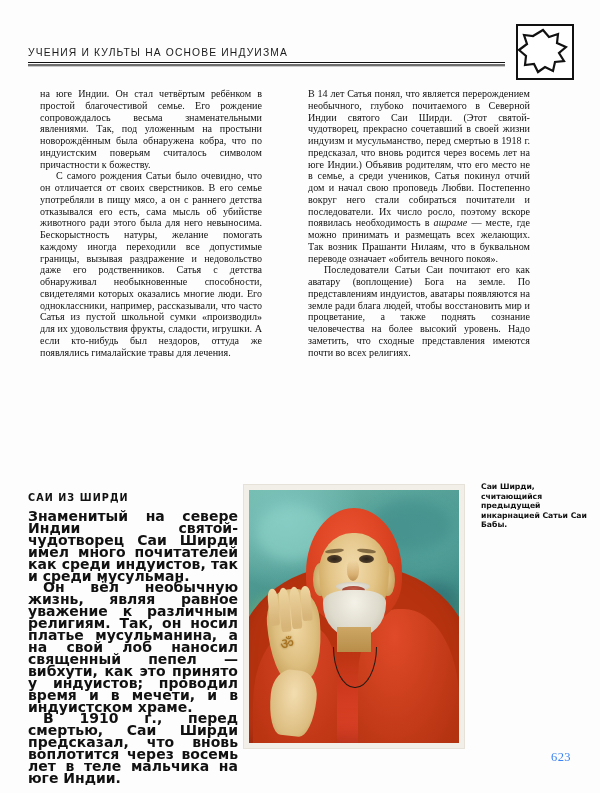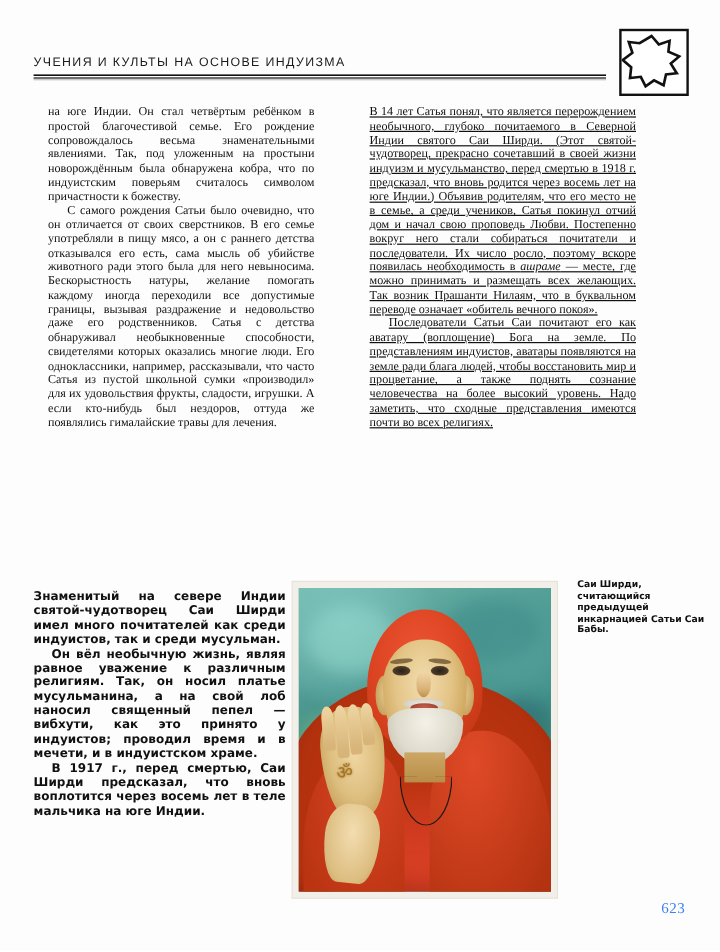--- a/index.html
+++ b/index.html
@@ -59,42 +59,42 @@
     top: 88px;
     width: 222px;
     font-size: 10.1px;
     line-height: 11.75px;
     text-align: justify;
     text-justify: inter-word;
     hyphens: manual;
     margin-left: 12px;
   }
   .col-left  { left: 28px;  }
-  .col-right { left: 296px; text-decoration: underline; }
+  .col-right { left: 296px; }
   .col p { margin: 0; text-indent: 16px; }
   .col p.noindent { text-indent: 0; }
   .col i { font-style: italic; }
 
   
   .sidebar {
     position: absolute;
     left: 28px;
     top: 492px;
     width: 210px;
     font-family: "DejaVu Sans", "Liberation Sans", sans-serif;
   }
   .sidebar-title {
     font-size: 9.6px;
     font-weight: bold;
     letter-spacing: 1.1px;
     color: #111;
     margin-bottom: 8px;
   }
   .sidebar-body {
-    font-size: 10px;
+    font-size: 14px;
     line-height: 11.9px;
     text-align: justify;
     font-weight: 600;
     color: #111;
   }
   .sidebar-body p { margin: 0; text-indent: 15px; }
   .sidebar-body p.noindent { text-indent: 0; }
 
   
   .photo-frame {
@@ -278,24 +278,25 @@
     <p class="noindent">на юге Индии. Он стал четвёртым ребёнком в простой благочестивой семье. Его рождение сопровождалось весьма знаменательными явлениями. Так, под уложенным на простыни новорождённым была обнаружена кобра, что по индуистским поверьям считалось символом причастности к божеству.</p>
     <p>С самого рождения Сатьи было очевидно, что он отличается от своих сверстников. В его семье употребляли в пищу мясо, а он с раннего детства отказывался его есть, сама мысль об убийстве животного ради этого была для него невыносима. Бескорыстность натуры, желание помогать каждому иногда переходили все допустимые границы, вызывая раздражение и недовольство даже его родственников. Сатья с детства обнаруживал необыкновенные способности, свидетелями которых оказались многие люди. Его одноклассники, например, рассказывали, что часто Сатья из пустой школьной сумки «производил» для их удовольствия фрукты, сладости, игрушки. А если кто-нибудь был нездоров, оттуда же появлялись гималайские травы для лечения.</p>
   </div>
 
   <div class="col col-right">
     <p class="noindent"><span>В 14 лет Сатья понял, что является перерождением необычного, глубоко почитаемого в Северной Индии святого Саи Ширди. (Этот святой-чудотворец, прекрасно сочетавший в своей жизни индуизм и мусульманство, перед смертью в 1918 г. предсказал, что вновь родится через восемь лет на юге Индии.) Объявив родителям, что его место не в семье, а среди учеников, Сатья покинул отчий дом и начал свою проповедь Любви. Постепенно вокруг него стали собираться почитатели и последователи. Их число росло, поэтому вскоре появилась необходимость в </span><i>ашраме</i><span> — месте, где можно принимать и размещать всех желающих. Так возник Прашанти Нилаям, что в буквальном переводе означает «обитель вечного покоя».</span></p>
     <p>Последователи Сатьи Саи почитают его как аватару (воплощение) Бога на земле. По представлениям индуистов, аватары появляются на земле ради блага людей, чтобы восстановить мир и процветание, а также поднять сознание человечества на более высокий уровень. Надо заметить, что сходные представления имеются почти во всех религиях.</p>
   </div>
 
   <div class="sidebar">
+    <div class="sidebar-title">САИ ИЗ ШИРДИ</div>
     <div class="sidebar-body">
       <p class="noindent">Знаменитый на севере Индии святой-чудотворец Саи Ширди имел много почитателей как среди индуистов, так и среди мусульман.</p>
       <p>Он вёл необычную жизнь, являя равное уважение к различным религиям. Так, он носил платье мусульманина, а на свой лоб наносил священный пепел — вибхути, как это принято у индуистов; проводил время и в мечети, и в индуистском храме.</p>
-      <p>В 1917 г., перед смертью, Саи Ширди предсказал, что вновь воплотится через восемь лет в теле мальчика на юге Индии.</p>
+      <p>В 1910 г., перед смертью, Саи Ширди предсказал, что вновь воплотится через восемь лет в теле мальчика на юге Индии.</p>
     </div>
   </div>
 
   <div class="photo-frame">
     <div class="photo">
       <div class="bg-wash"></div>
       <div class="bg-blotch" style="left:4%;top:6%;width:34%;height:22%;background:#8fd3c8;"></div>
       <div class="bg-blotch" style="left:58%;top:4%;width:38%;height:20%;background:#3f8a88;"></div>
       <div class="bg-blotch" style="left:0%;top:42%;width:26%;height:24%;background:#77b97e;"></div>
       <div class="bg-blotch" style="left:74%;top:36%;width:28%;height:26%;background:#2d6a70;"></div>

